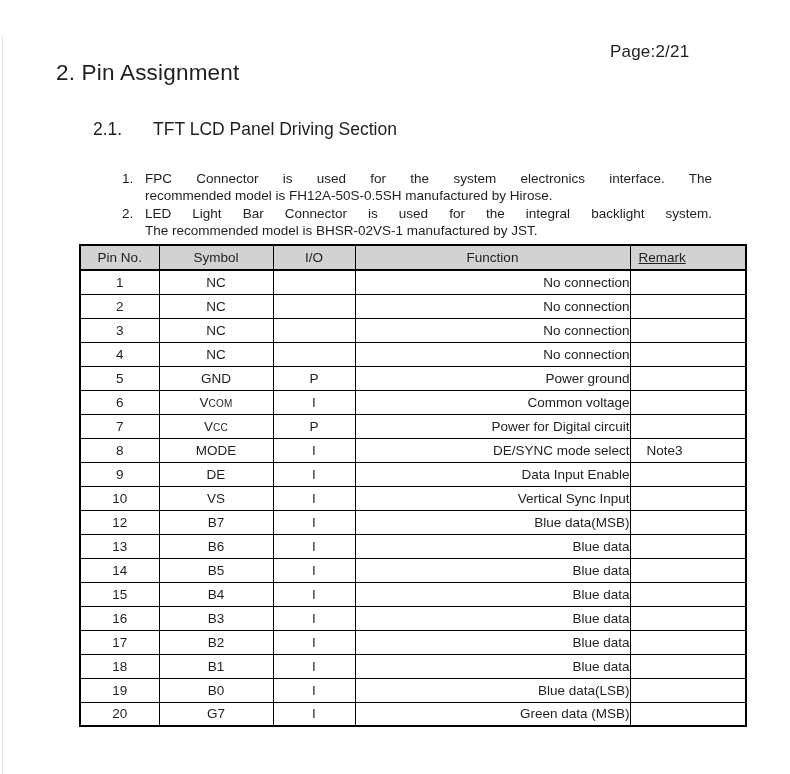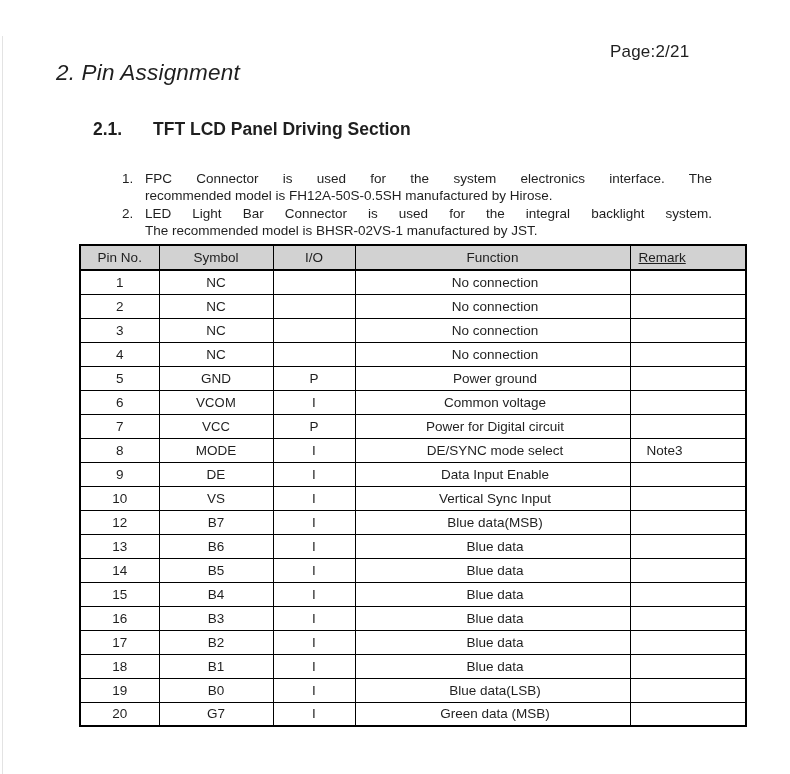--- a/index.html
+++ b/index.html
@@ -31,28 +31,27 @@
     font-size: 17px;
     letter-spacing: 0.2px;
   }
   .h1 {
     position: absolute;
     left: 56px;
     top: 60px;
     font-size: 22.5px;
     font-weight: 400;
     letter-spacing: 0.2px;
-    font-style: italic;
   }
   .h2 {
     position: absolute;
     left: 93px;
     top: 119px;
     font-size: 17.5px;
-    font-weight: 700;
+    font-weight: 400;
   }
   .h2 .h2-num { display: inline-block; }
   .h2 .h2-title { display: inline-block; margin-left: 26px; }
   .notes {
     position: absolute;
     left: 122px;
     top: 170px;
     width: 592px;
     font-size: 13.5px;
     line-height: 17.4px;
@@ -92,23 +91,23 @@
   }
   table.pin-table thead th.col-remark { text-align: left; padding-left: 8px; text-decoration: underline; }
   table.pin-table tbody tr { height: 24px; }
   table.pin-table td {
     vertical-align: middle;
     text-align: center;
     padding: 0;
     white-space: nowrap;
     overflow: hidden;
   }
-  table.pin-table td.cell-function { text-align: center; padding-left: 5px; }
+  table.pin-table td.cell-function { text-align: right; padding-left: 5px; }
   table.pin-table td.cell-remark { text-align: left; padding-left: 16px; }
-  .sym-sub { font-size: 13px; letter-spacing: 0.2px; margin-top: 46px; }
+  .sym-sub { font-size: 10px; letter-spacing: 0.2px; margin-top: 46px; }
 </style>
 </head>
 <body>
 
 <div class="page">
 
   <div class="edge-line-v"></div>
 
   <div class="page-label">Page:2/21</div>
 

